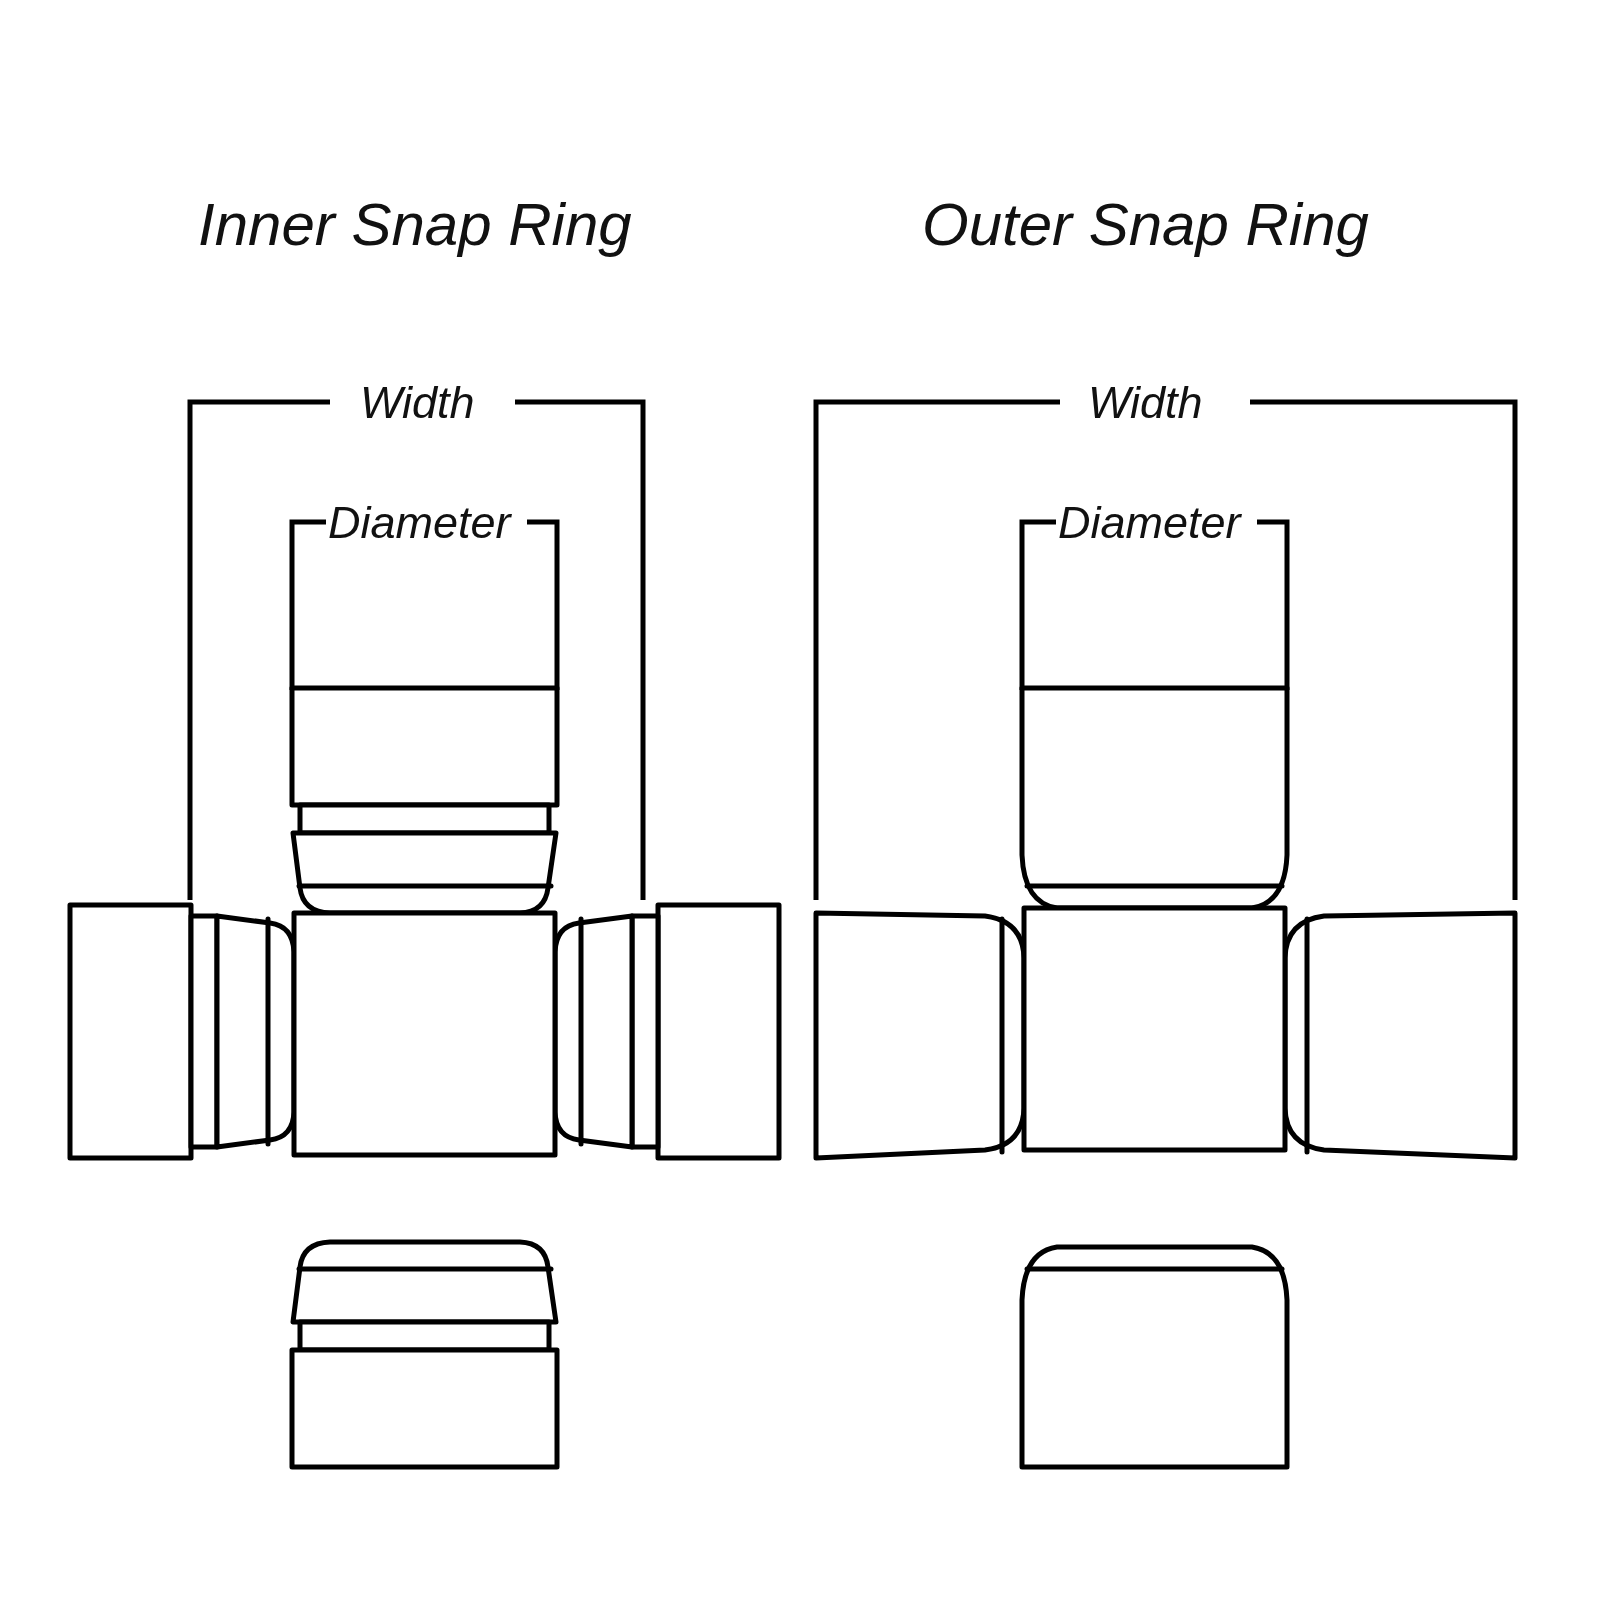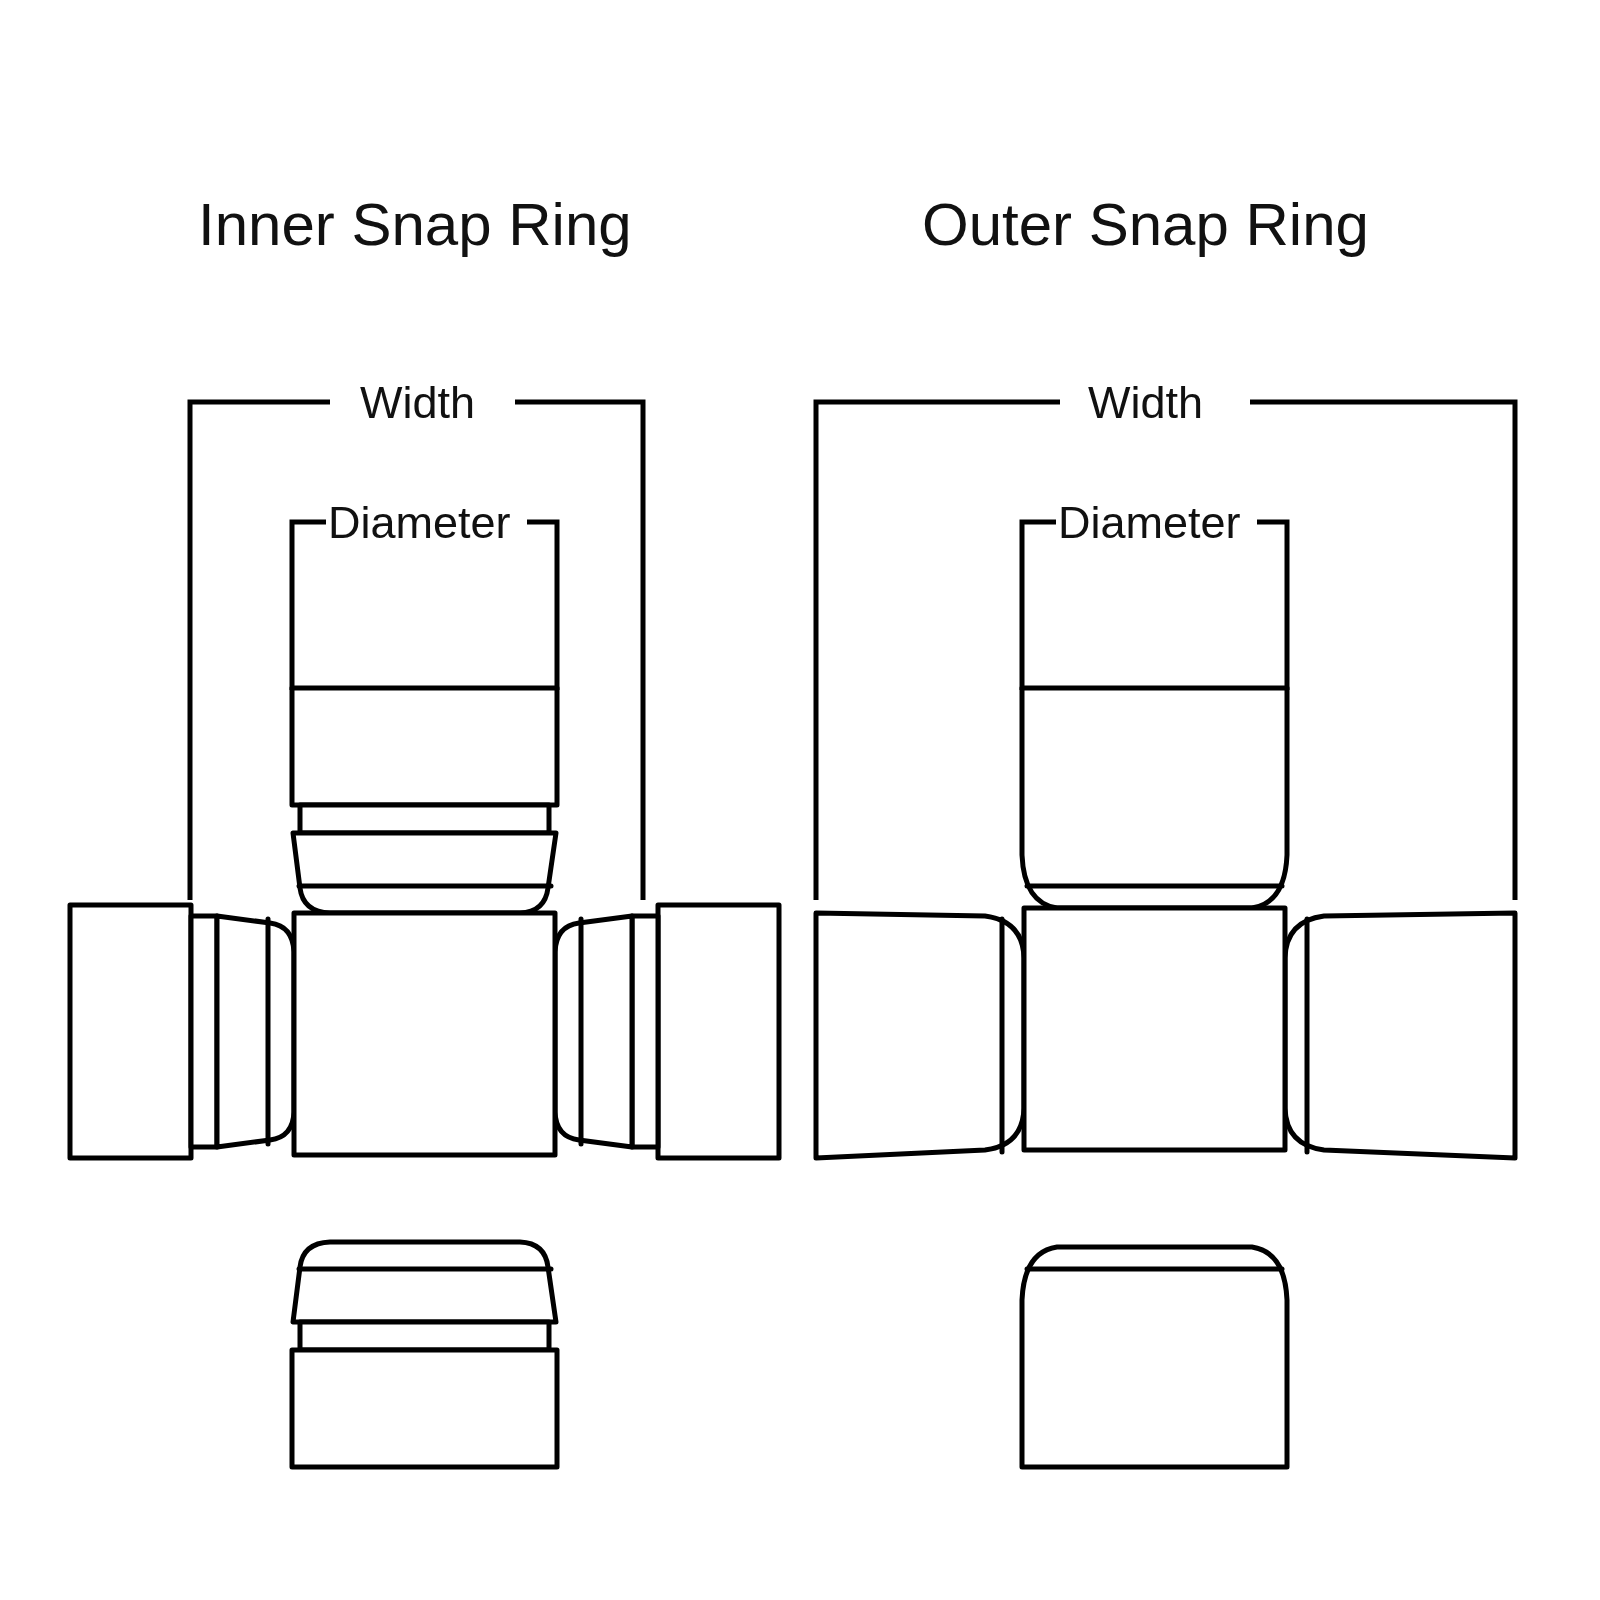--- a/index.html
+++ b/index.html
@@ -12,20 +12,21 @@
     height: 1600px;
     font-family: "Liberation Sans", sans-serif;
     color: #000000;
     overflow: hidden;
   }
   #canvas {
     position: relative;
     width: 1600px;
     height: 1600px;
     background: #ffffff;
+    font-style: italic;
   }
   svg.diagram {
     position: absolute;
     top: 0;
     left: 0;
     width: 1600px;
     height: 1600px;
   }
   .title-text {
     font-family: "Liberation Sans", sans-serif;

